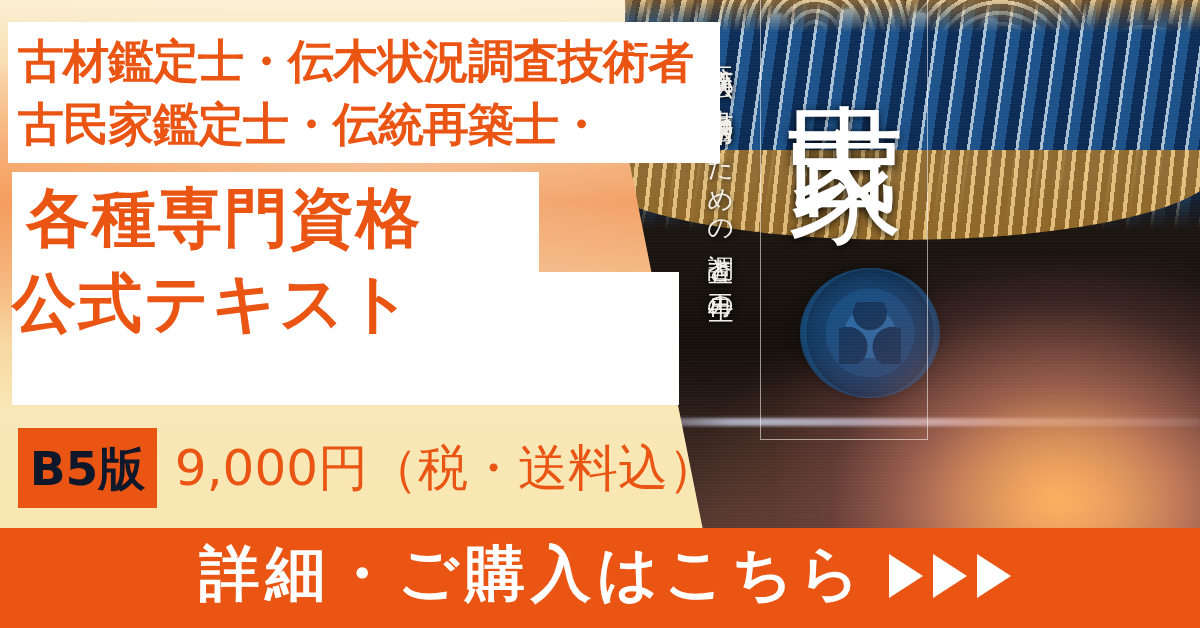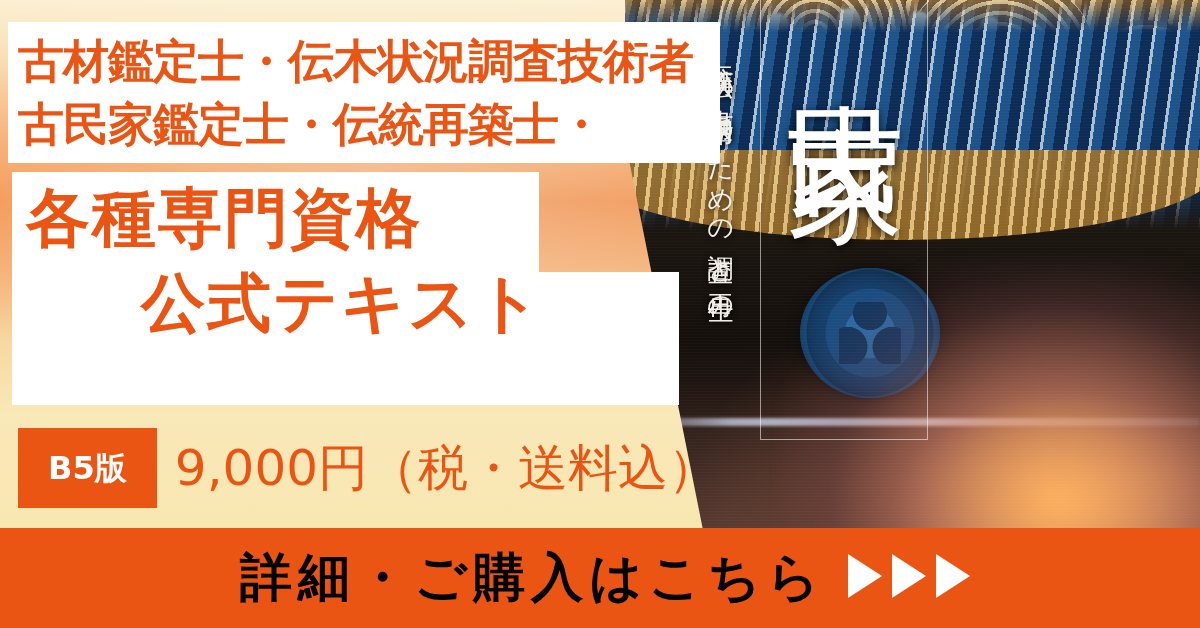--- a/index.html
+++ b/index.html
@@ -187,53 +187,53 @@
   
   .headline{
     position:absolute; left:12px; top:176px; width:676px; height:228px;
     font-family:"DejaVu Sans","Liberation Sans",sans-serif;
     font-weight:700;
     font-size:64px; line-height:1.33;
     color:#ea5514;
     letter-spacing:2px;
   }
   .headline .line1{ display:block; text-align:left;  padding-left:14px; }
-  .headline .line2{ display:block; text-align:center; padding-right:16px; }
+  .headline .line2{ display:block; text-align:left; padding-right:16px; }
 
   
   .price-row{
     position:absolute; left:18px; top:428px; width:700px; height:80px;
     display:flex; align-items:center; gap:18px;
   }
   .size-badge{
     width:147px; height:80px;
     background:#ea5514;
-    color:#ffffff;
+    color:#0f172a;
     display:flex; align-items:center; justify-content:center;
     font-family:"DejaVu Sans","Liberation Sans",sans-serif;
-    font-weight:700; font-size:32px; letter-spacing:0;
+    font-weight:700; font-size:47px; letter-spacing:0;
     line-height:1;
   }
   .price-text{
     font-family:"DejaVu Sans","Liberation Sans",sans-serif;
     font-weight:400; font-size:50px; line-height:1;
     color:#ea5514; letter-spacing:0;
     white-space:nowrap;
   }
 
   
   .cta-bar{
     position:absolute; left:0; top:528px; width:1200px; height:100px;
     background:#ea5514;
     display:flex; align-items:center; justify-content:center; gap:22px;
   }
   .cta-text{
-    font-family:Liberation Serif, serif;
-    font-weight:700; font-size:52px; line-height:1;
-    color:#000000; letter-spacing:6px;
+    font-family:Liberation Mono, monospace;
+    font-weight:700; font-size:60px; line-height:1;
+    color:#ffffff; letter-spacing:6px;
     white-space:nowrap;
     padding-left:10px;
   }
   .cta-arrows{ display:flex; align-items:center; gap:10px; padding-bottom:4px; }
   .cta-arrows i{
     display:block; width:0; height:0;
     border-top:22px solid transparent;
     border-bottom:22px solid transparent;
     border-left:34px solid #ffffff;
   }

